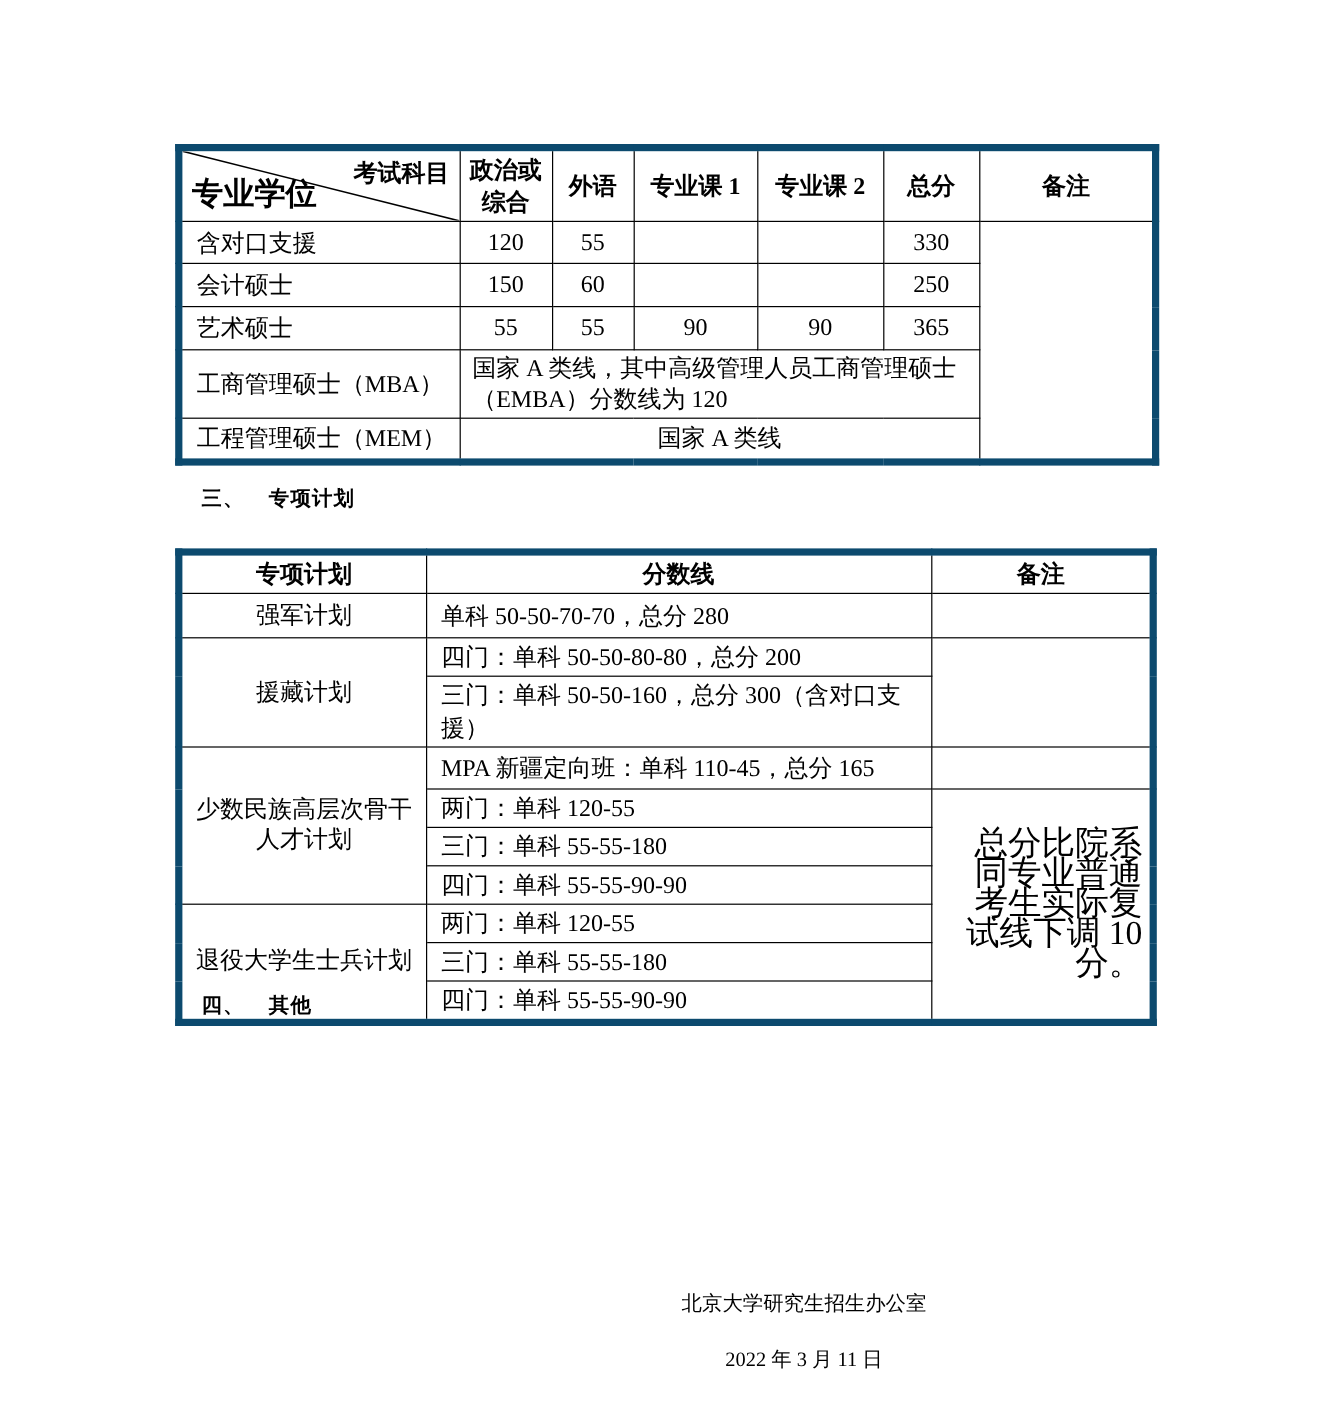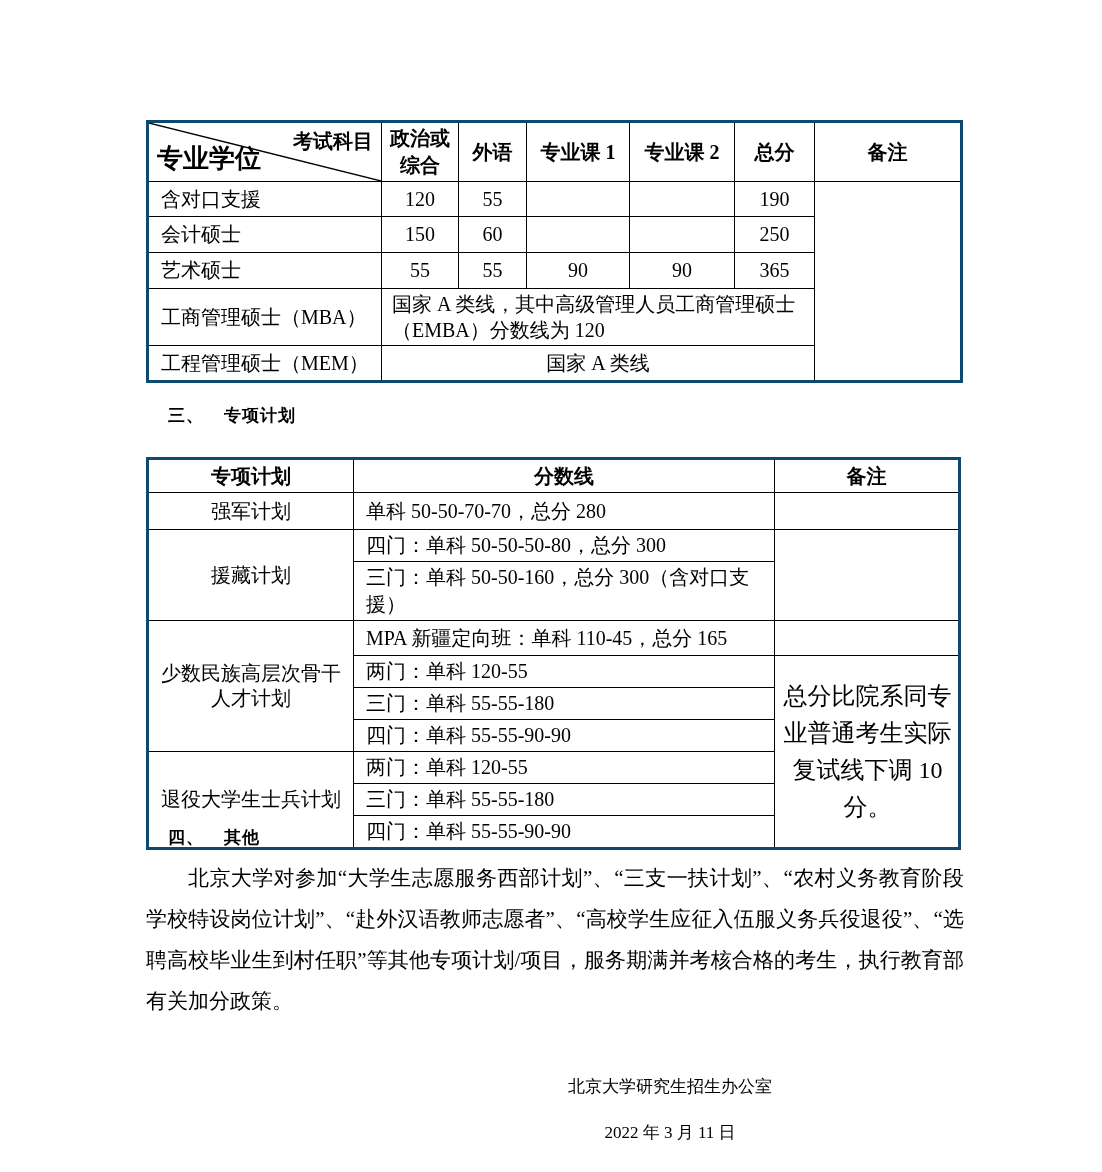--- a/index.html
+++ b/index.html
@@ -18,21 +18,21 @@
     table-layout: fixed;
   }
   td, th {
     border: 1.5px solid #000;
     font-size: 20px;
     font-weight: normal;
     vertical-align: middle;
     padding: 2px 6px;
     overflow: hidden;
   }
-  .tbl { position: absolute; border: 3px solid #0c4a6e; }
+  .tbl { position: absolute; border: 6px solid #0c4a6e; }
   th { font-weight: bold; text-align: center; }
   .c { text-align: center; }
   .l { text-align: left; padding-left: 12px; }
   
   #table1 { left: 146px; top: 120px; width: 814px; }
   #table1 .hrow { height: 60px; }
   #table1 .r  { height: 36px; }
   #table1 .r1 { height: 35px; }
   #table1 .rmba { height: 56px; }
   .diag {
@@ -62,24 +62,24 @@
   #sec4 { top: 826px; }
   
   #table2 { left: 146px; top: 457px; width: 812px; }
   #table2 .hrow { height: 34px; }
   #table2 .rqj { height: 37px; }
   #table2 .rsm { height: 28px; }
   #table2 .rmpa { height: 35px; }
   #table2 .rr { height: 30px; }
   #table2 .plan-cell { text-align: center; line-height: 25px; }
   #table2 .remark-merged {
-    text-align: center;
+    text-align: right;
     padding: 4px 6px 4px 8px;
-    line-height: 37px;
-    font-size: 24px;
+    line-height: 25px;
+    font-size: 28px;
   }
   
   #para {
     position: absolute;
     left: 146px;
     top: 858px;
     width: 818px;
     font-size: 21px;
     line-height: 41px;
     text-align: justify;
@@ -126,21 +126,21 @@
       <th>专业课 2</th>
       <th>总分</th>
       <th>备注</th>
     </tr>
     <tr class="r1">
       <td class="l">含对口支援</td>
       <td class="c">120</td>
       <td class="c">55</td>
       <td class="c"></td>
       <td class="c"></td>
-      <td class="c">190</td>
+      <td class="c">330</td>
       <td rowspan="5"></td>
     </tr>
     <tr class="r">
       <td class="l">会计硕士</td>
       <td class="c">150</td>
       <td class="c">60</td>
       <td class="c"></td>
       <td class="c"></td>
       <td class="c">250</td>
     </tr>
@@ -179,21 +179,21 @@
       <th>分数线</th>
       <th>备注</th>
     </tr>
     <tr class="rqj">
       <td class="plan-cell">强军计划</td>
       <td class="l">单科 50-50-70-70，总分 280</td>
       <td></td>
     </tr>
     <tr class="rsm">
       <td class="plan-cell" rowspan="2">援藏计划</td>
-      <td class="l">四门：单科 50-50-50-80，总分 300</td>
+      <td class="l">四门：单科 50-50-80-80，总分 200</td>
       <td rowspan="2"></td>
     </tr>
     <tr class="rsm">
       <td class="l">三门：单科 50-50-160，总分 300（含对口支援）</td>
     </tr>
     <tr class="rmpa">
       <td class="plan-cell" rowspan="4">少数民族高层次骨干人才计划</td>
       <td class="l">MPA 新疆定向班：单科 110-45，总分 165</td>
       <td></td>
     </tr>
@@ -217,20 +217,19 @@
     <tr class="rr">
       <td class="l">四门：单科 55-55-90-90</td>
     </tr>
   </tbody>
     </table>
 
   <div class="hsec" id="sec4">
     <span class="num">四、</span><span>其他</span>
   </div>
 
-  <div id="para">北京大学对参加“大学生志愿服务西部计划”、“三支一扶计划”、“农村义务教育阶段学校特设岗位计划”、“赴外汉语教师志愿者”、“高校学生应征入伍服义务兵役退役”、“选聘高校毕业生到村任职”等其他专项计划/项目，服务期满并考核合格的考生，执行教育部有关加分政策。</div>
 
   <div id="footer">
     <div>北京大学研究生招生办公室</div>
     <div>2022 年 3 月 11 日</div>
   </div>
 
 </div>
 
 </body></html>

